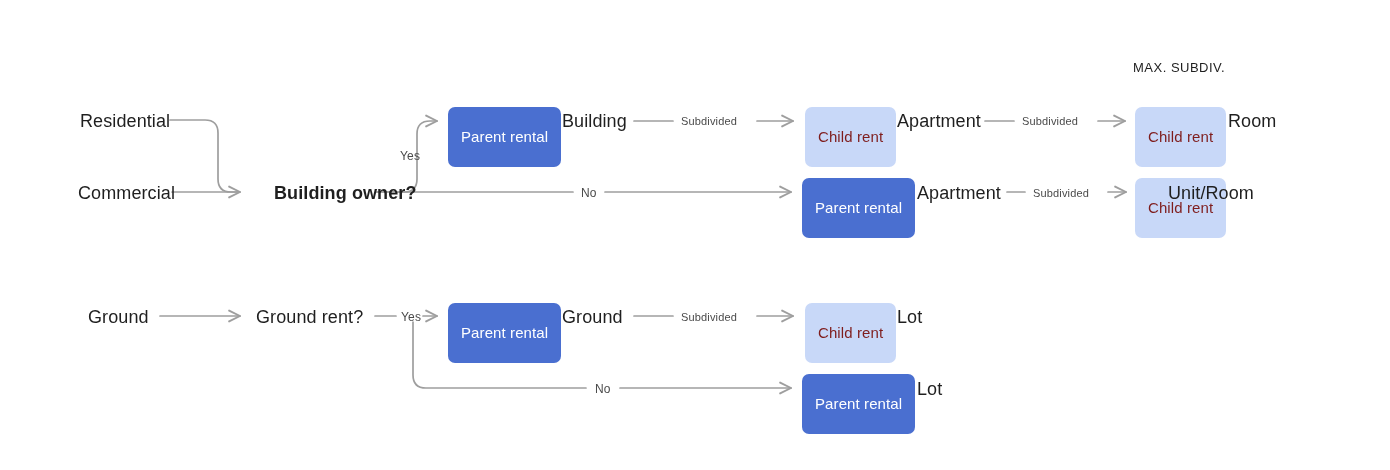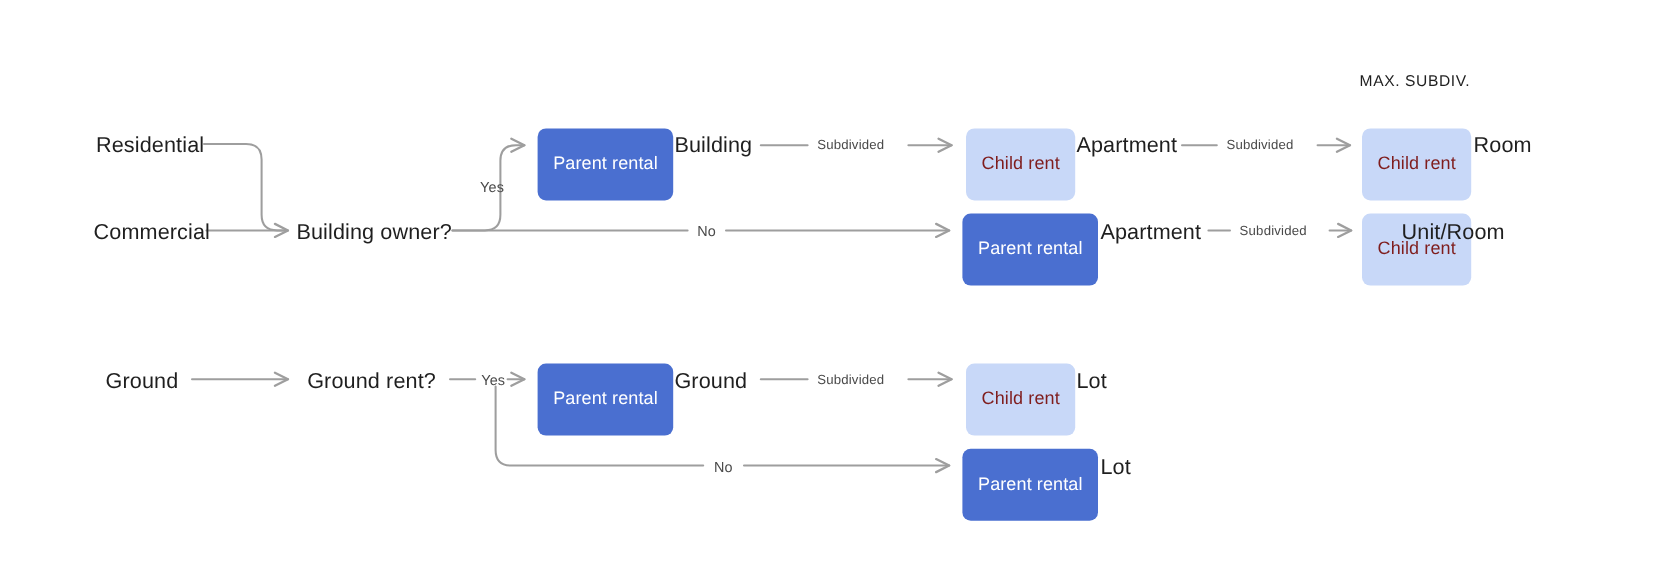--- a/index.html
+++ b/index.html
@@ -123,21 +123,21 @@
       <path d="M 757 316 L 793 316" marker-end="url(#arrow)"></path>
     </g>
   </svg>
 
   <div class="col-heading" style="left:1133px; top:59px;">MAX. SUBDIV.</div>
 
   <div class="node text-node" style="left:80px; top:111px;">Residential</div>
 
   <div class="node text-node" style="left:78px; top:183px;">Commercial</div>
 
-  <div class="node text-node" style="left:247px; top:183px;">Building owner?</div>
+  <div class="node text-node" style="left:274px; top:183px;font-weight:bold;">Building owner?</div>
 
   <div class="edge-label lg" style="left:400px; top:149px;">Yes</div>
 
   <div class="edge-label lg" style="left:581px; top:186px;">No</div>
 
   <div class="node" style="left:448px; top:107px;">
     <span class="pill pill-parent">Parent rental</span>
   </div>
   <div class="node text-node" style="left:562px; top:111px;">Building</div>
 

